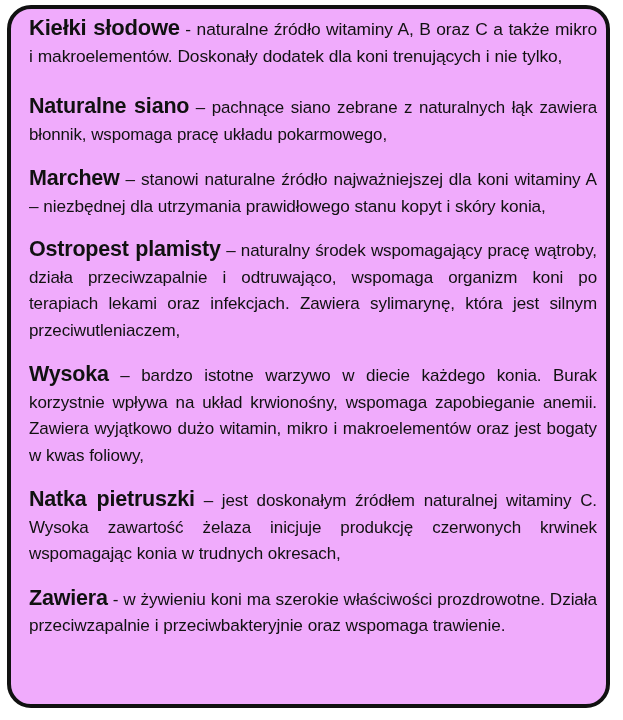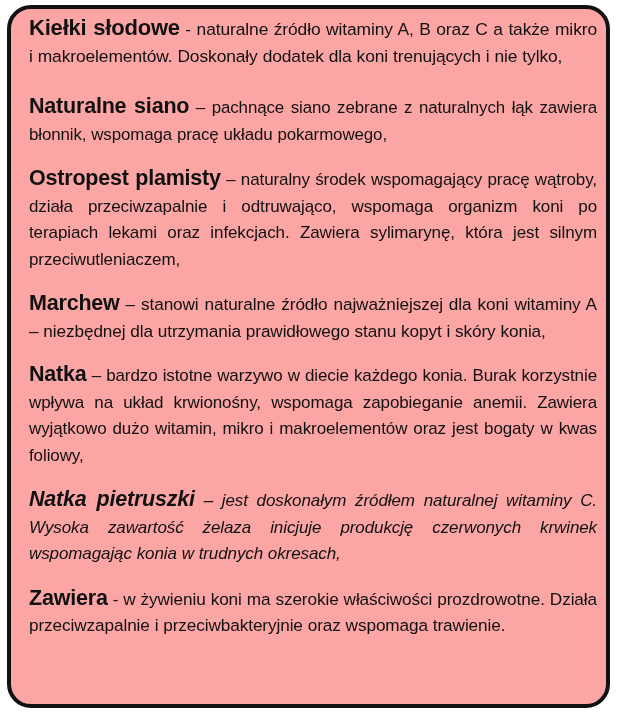--- a/index.html
+++ b/index.html
@@ -56,38 +56,38 @@
   }
 
   
   #p1 { font-size: 17.4px; }
   #p1 .head { font-size: 22px; }
   #p2 { font-size: 16.9px; margin-top: 24px; }
   #p3 { font-size: 17.2px; }
   #p4 { font-size: 17.0px; }
   #p5 { font-size: 17.0px; }
   #p6 { font-size: 17.0px; }
-  #p7 { font-size: 17.0px; font-style: italic; }
+  #p7 { font-size: 17.0px; }
   #p8 { font-size: 17.2px; }
 </style>
 </head>
 <body>
 
-<div id="card" style="border-color: rgb(17, 17, 17); background: #fca5a5;">
+<div id="card" style="border-color: rgb(17, 17, 17); background: #f0abfc;">
   <div id="content" style="color: rgb(17, 17, 17);">
 
     <p class="para" id="p1"><span class="head">Kiełki słodowe</span><span class="body"> - naturalne źródło witaminy A, B oraz C a także mikro i makroelementów. Doskonały dodatek dla koni trenujących i nie tylko,</span></p>
 
     <p class="para" id="p2"><span class="head">Naturalne siano</span><span class="body"> – pachnące siano zebrane z naturalnych łąk zawiera błonnik, wspomaga pracę układu pokarmowego,</span></p>
 
+    <p class="para" id="p3"><span class="head">Marchew</span><span class="body"> – stanowi naturalne źródło najważniejszej dla koni witaminy A – niezbędnej dla utrzymania prawidłowego stanu kopyt i skóry konia,</span></p>
+
     <p class="para" id="p4"><span class="head">Ostropest plamisty</span><span class="body"> – naturalny środek wspomagający pracę wątroby, działa przeciwzapalnie i odtruwająco, wspomaga organizm koni po terapiach lekami oraz infekcjach.  Zawiera sylimarynę, która jest silnym przeciwutleniaczem,</span></p>
 
-    <p class="para" id="p3"><span class="head">Marchew</span><span class="body"> – stanowi naturalne źródło najważniejszej dla koni witaminy A – niezbędnej dla utrzymania prawidłowego stanu kopyt i skóry konia,</span></p>
 
-
-    <p class="para" id="p6"><span class="head">Natka</span><span class="body"> – bardzo istotne warzywo w diecie każdego konia. Burak korzystnie wpływa na układ krwionośny, wspomaga zapobieganie anemii.  Zawiera wyjątkowo dużo witamin, mikro i makroelementów oraz jest bogaty w kwas foliowy,</span></p>
+    <p class="para" id="p6"><span class="head">Wysoka</span><span class="body"> – bardzo istotne warzywo w diecie każdego konia. Burak korzystnie wpływa na układ krwionośny, wspomaga zapobieganie anemii.  Zawiera wyjątkowo dużo witamin, mikro i makroelementów oraz jest bogaty w kwas foliowy,</span></p>
 
     <p class="para" id="p7"><span class="head">Natka pietruszki</span><span class="body"> – jest doskonałym źródłem naturalnej witaminy C. Wysoka zawartość żelaza inicjuje produkcję czerwonych krwinek wspomagając konia w trudnych okresach,</span></p>
 
     <p class="para" id="p8"><span class="head">Zawiera</span><span class="body"> - w żywieniu koni ma szerokie właściwości prozdrowotne.  Działa przeciwzapalnie i przeciwbakteryjnie oraz wspomaga trawienie.</span></p>
 
   </div>
 </div>
 
 </body></html>

